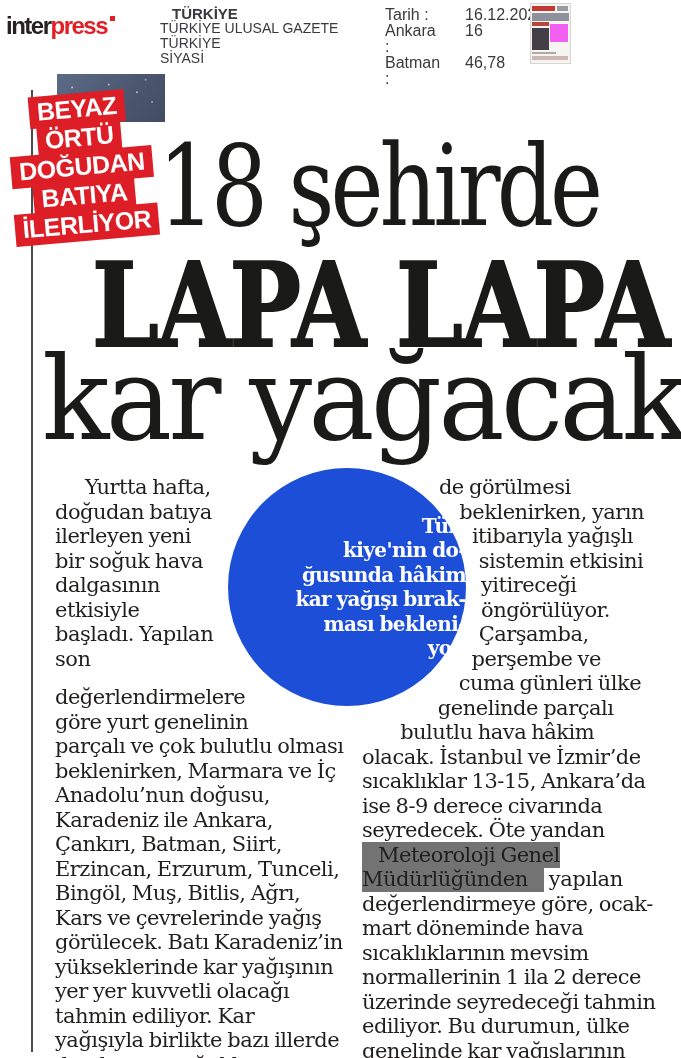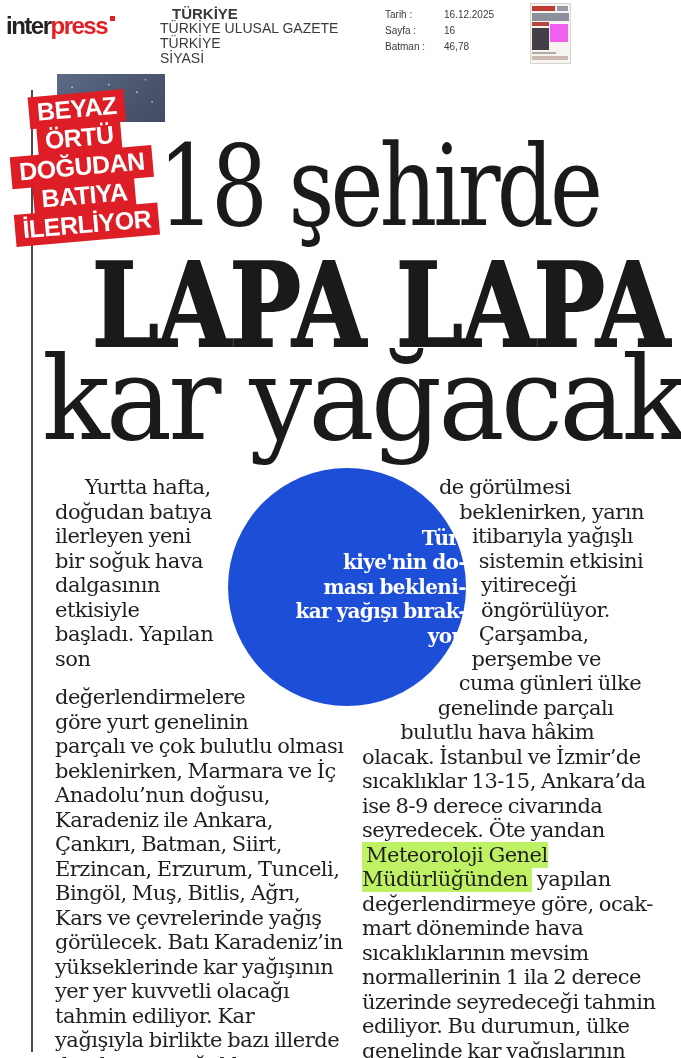--- a/index.html
+++ b/index.html
@@ -6,22 +6,22 @@
   .page{position:relative;width:681px;height:1058px;background:#ffffff;overflow:hidden;
         font-family:"Liberation Sans",sans-serif;color:#222;}
 
   
   .logo{position:absolute;left:6px;top:14px;font-size:24px;font-weight:bold;letter-spacing:-1.5px;
         color:#262223;line-height:1;}
   .logo .press{color:#e31e24;}
   .logo .tm{display:inline-block;width:5px;height:5px;background:#e31e24;margin:2px 0 0 3px;vertical-align:top;}
   .pub{position:absolute;left:160px;top:6px;font-size:14px;line-height:15px;color:#3a393d;}
   .pub .name{font-weight:bold;font-size:15px;margin-left:12px;}
-  .meta{position:absolute;left:385px;top:7px;font-size:10px;line-height:16px;color:#3a393d;
-        display:grid;grid-template-columns:54px auto;column-gap:5px;}
+  .meta{position:absolute;left:385px;top:7px;font-size:16px;line-height:16px;color:#3a393d;
+        display:grid;grid-template-columns:54px auto;column-gap:26px;}
 
   
   .thumb{position:absolute;left:530px;top:3px;width:39px;height:59px;background:#f6f4f1;
          border:1px solid #d9d5cf;}
   .thumb i{position:absolute;display:block;}
   .t-masthead{left:3%;top:3%;width:58%;height:9%;background:#c03a32;}
   .t-m2{left:66%;top:3%;width:30%;height:9%;background:#9a9aa2;}
   .t-photo1{left:3%;top:15%;width:94%;height:13%;background:#8d919c;}
   .t-strip{left:3%;top:31%;width:42%;height:6%;background:#b9453c;}
   .t-mag{left:48%;top:34%;width:48%;height:30%;background:#f05ff0;}
@@ -60,21 +60,21 @@
 
   
   .col{position:absolute;top:475px;}
   .col p{margin:0;font-family:"DejaVu Serif",serif;font-size:21px;line-height:24.5px;
          color:#211f1d;letter-spacing:-0.5px;word-spacing:-1px;text-align:left;}
   .col-left{left:55px;width:289px;}
   .col-left p{text-indent:30px;}
   .col-right{left:362px;width:299px;}
   .float-r{float:right;width:150px;height:258px;shape-outside:circle(126px at 153px 122px);shape-margin:8px;}
   .float-l{float:left;width:135px;height:258px;shape-outside:circle(126px at -15px 122px);shape-margin:8px;}
-  mark{background:#bef264;color:inherit;padding:1px 4px;}
+  mark{background:#737373;color:inherit;padding:1px 16px;}
 
   
   .badge{position:absolute;left:228px;top:468px;width:238px;height:238px;border-radius:50%;
          background:#1d4ed8;display:flex;flex-direction:column;align-items:flex-end;justify-content:center;
          z-index:3;}
   .badge div{color:#ffffff;font-family:"DejaVu Serif",serif;font-weight:bold;font-size:20px;
          line-height:24.5px;white-space:nowrap;letter-spacing:-0.6px;word-spacing:-1px;}
 </style>
 </head>
 <body>
@@ -88,21 +88,21 @@
   <div class="pub">
     <div class="name">TÜRKİYE</div>
     <div>TÜRKİYE ULUSAL GAZETE</div>
     <div>TÜRKİYE</div>
     <div>SİYASİ</div>
   </div>
 
   <div class="meta">
     <span>Tarih :</span>
     <span>16.12.2025</span>
-    <span>Sayfa :</span>
+    <span>Ankara :</span>
     <span>16</span>
     <span>Batman :</span>
     <span>46,78</span>
   </div>
 
   <div class="thumb">
     <i class="t-masthead"></i>
     <i class="t-m2"></i>
     <i class="t-photo1"></i>
     <i class="t-strip"></i>
@@ -132,18 +132,19 @@
     <p><span class="float-r"></span><span>Yurtta hafta, doğudan batıya ilerleyen yeni bir soğuk hava dalgasının etkisiyle başladı. Yapılan son değerlendirmelere göre yurt genelinin parçalı ve çok bulutlu olması beklenirken, Marmara ve İç Anadolu’nun doğusu, Karadeniz ile Ankara, Çankırı, Batman, Siirt, Erzincan, Erzurum, Tunceli, Bingöl, Muş, Bitlis, Ağrı, Kars ve çevrelerinde yağış görülecek. Batı Karadeniz’in yükseklerinde kar yağışının yer yer kuvvetli olacağı tahmin ediliyor. Kar yağışıyla birlikte bazı illerde dondurucu soğuklar görülecek. Kar yağışının bugün etkisini batıya doğru genişleterek Türkiye genelinde 18 şehir-</span></p>
   </div>
 
   <div class="col col-right">
     <p><span class="float-l"></span><span>de görülmesi beklenirken, yarın itibarıyla yağışlı sistemin etkisini yitireceği öngörülüyor. Çarşamba, perşembe ve cuma günleri ülke genelinde parçalı bulutlu hava hâkim olacak. İstanbul ve İzmir’de sıcaklıklar 13-15, Ankara’da ise 8-9 derece civarında seyredecek. Öte yandan </span><mark>Meteoroloji Genel Müdürlüğünden</mark><span> yapılan değerlendirmeye göre, ocak-mart döneminde hava sıcaklıklarının mevsim normallerinin 1 ila 2 derece üzerinde seyredeceği tahmin ediliyor. Bu durumun, ülke genelinde kar yağışlarının geçmiş yıllara nazaran daha az görülmesine sebep olacağı vurgulandı.</span></p>
   </div>
 
   <div class="badge">
     <div>Tür-</div>
     <div>kiye'nin do-</div>
+    <div>ğusunda hâkim</div>
+    <div>kar yağışı bırak-</div>
     <div>ması bekleni-</div>
-    <div>kar yağışı bırak-</div>
     <div>yor.</div>
   </div>
 
 </div>
 
 </body></html>

